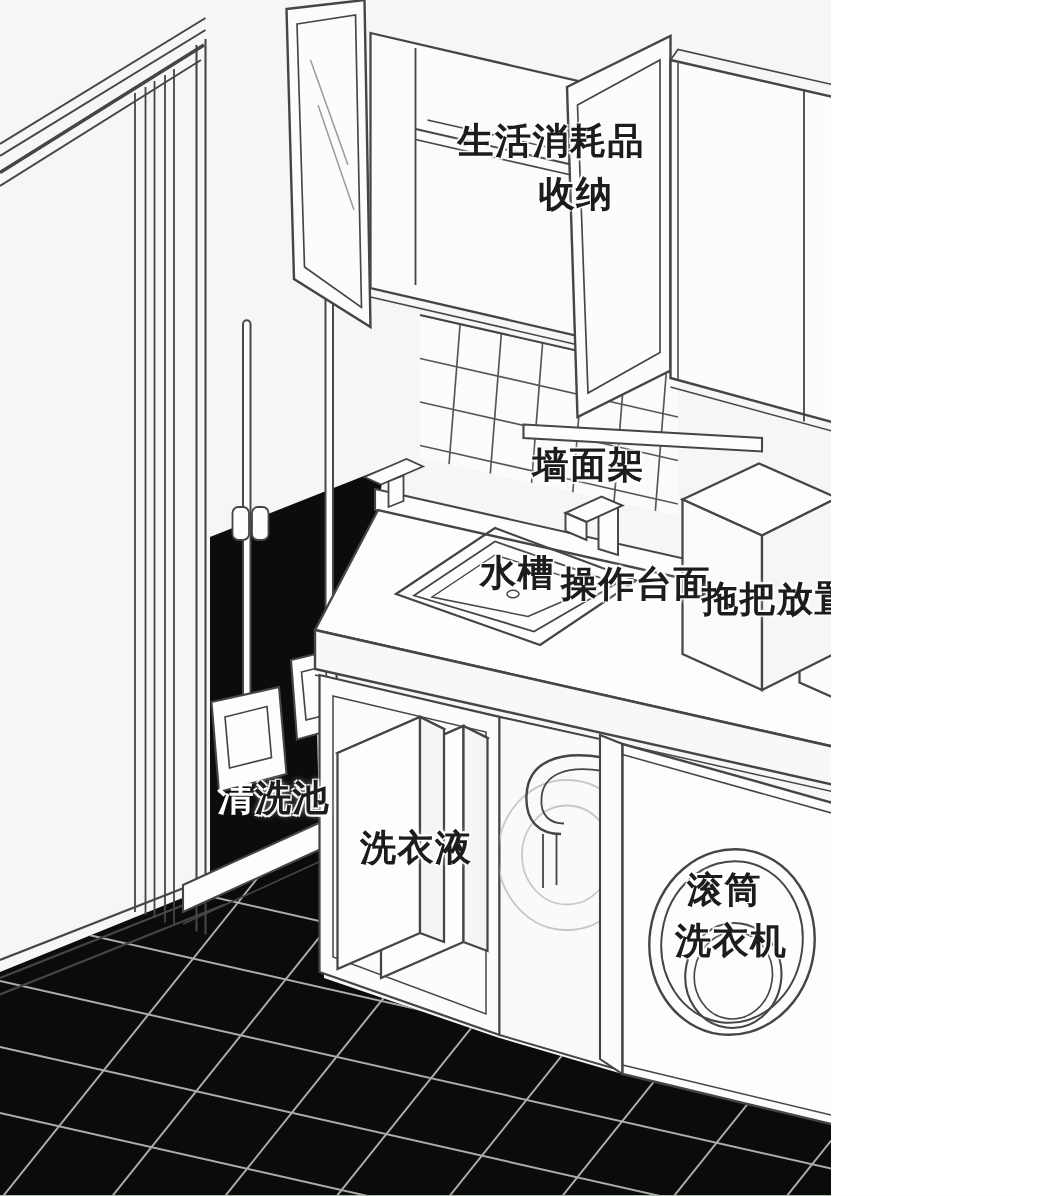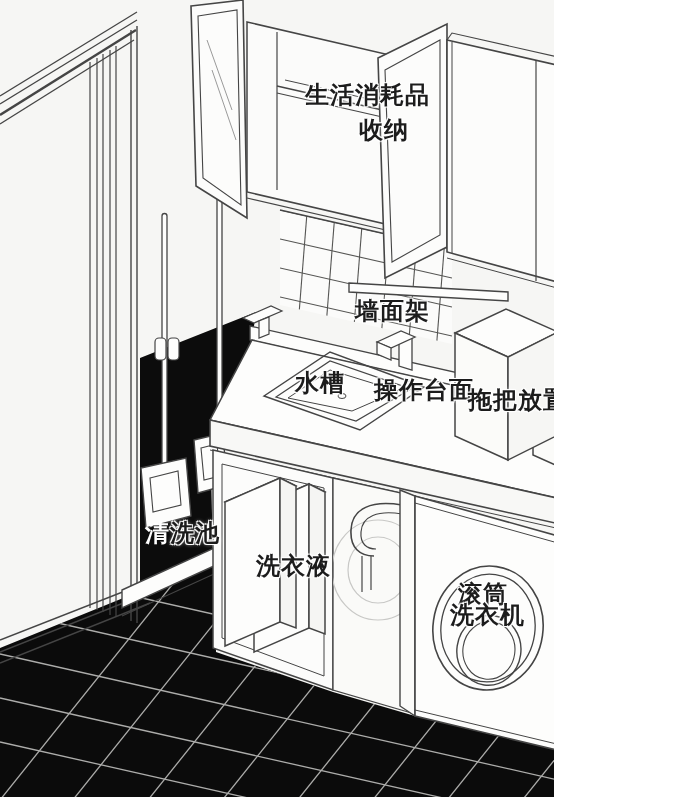--- a/index.html
+++ b/index.html
@@ -235,21 +235,21 @@
       <polygon points="455,333 506,309 558,332 508,357" fill="#fdfdfc"></polygon>
       <polygon points="455,333 508,357 508,460 455,436" fill="#fbfbf9"></polygon>
       <polygon points="508,357 558,332 558,435 508,460" fill="#f6f6f4"></polygon>
     </g>
   </g>
 </svg>
 
 <div class="lbl" style="left:305px;top:84px">生活消耗品</div>
 <div class="lbl" style="left:359px;top:119px">收纳</div>
 <div class="lbl" style="left:355px;top:300px">墙面架</div>
-<div class="lbl" style="left:295px;top:372px">水槽</div>
+<div class="lbl" style="left:320px;top:372px">水槽</div>
 <div class="lbl" style="left:374px;top:379px">操作台面</div>
 <div class="lbl" style="left:468px;top:389px">拖把放置区</div>
 <div class="lbl" style="left:145px;top:522px"><span class="white">清</span><span>洗池</span></div>
-<div class="lbl" style="left:256px;top:555px">洗衣液</div>
+<div class="lbl" style="left:240px;top:555px">洗衣液</div>
 <div class="lbl" style="left:458px;top:583px">滚筒</div>
-<div class="lbl" style="left:450px;top:604px">洗衣机</div>
+<div class="lbl" style="left:450px;top:617px">洗衣机</div>
 
 </div>
 
 </body></html>

